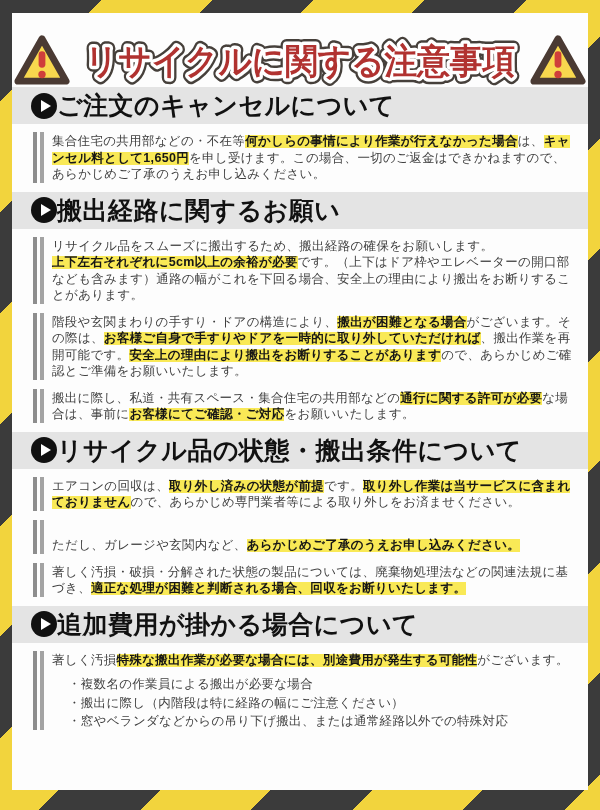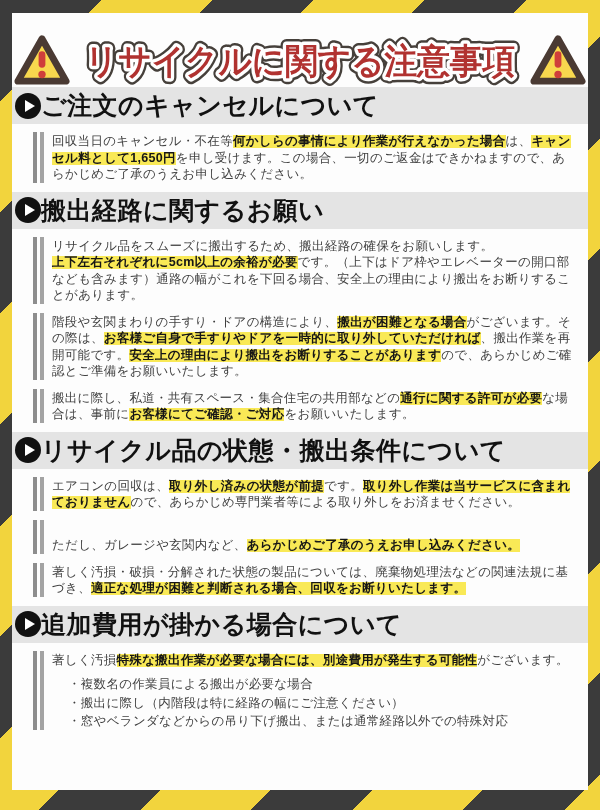--- a/index.html
+++ b/index.html
@@ -52,21 +52,21 @@
   }
   .t-outer{stroke:var(--title-outline-dark);stroke-width:12;stroke-linejoin:round;fill:var(--title-outline-dark);}
   .t-main{stroke:#ffffff;stroke-width:7;stroke-linejoin:round;paint-order:stroke;fill:var(--title-red);}
 
   
   .section{margin-bottom:6px;}
   .section-header{
     background:var(--header-bar-gray);
     height:37px;
     display:flex;align-items:center;
-    padding-left:3px;
+    padding-left:19px;
     margin-bottom:8px;
   }
   .play-icon{
     width:26px;height:26px;border-radius:50%;
     background:#111;
     display:flex;align-items:center;justify-content:center;
     flex:0 0 auto;
   }
   .play-icon::after{
     content:"";
@@ -149,21 +149,21 @@
       <span class="play-icon"></span>
       <h2 class="section-title">ご注文のキャンセルについて</h2>
     </div>
     <div class="section-body">
 
   <div class="block">
     <span class="block-marker">
                 <i></i>
                 <i></i>
               </span>
-    <div class="block-text"><span class="seg">回収当日のキャンセル・不在等</span><span class="hl">何かしらの事情により作業が行えなかった場合</span><span class="seg">は、</span><span class="hl">キャンセル料として1,650円</span><span class="seg">を申し受けます。この場合、一切のご返金はできかねますので、あらかじめご了承のうえお申し込みください。</span></div>
+    <div class="block-text"><span class="seg">集合住宅の共用部などの・不在等</span><span class="hl">何かしらの事情により作業が行えなかった場合</span><span class="seg">は、</span><span class="hl">キャンセル料として1,650円</span><span class="seg">を申し受けます。この場合、一切のご返金はできかねますので、あらかじめご了承のうえお申し込みください。</span></div>
   </div>
 </div>
   </section>
 
   <section class="section">
     <div class="section-header">
       <span class="play-icon"></span>
       <h2 class="section-title">搬出経路に関するお願い</h2>
     </div>
     <div class="section-body">

